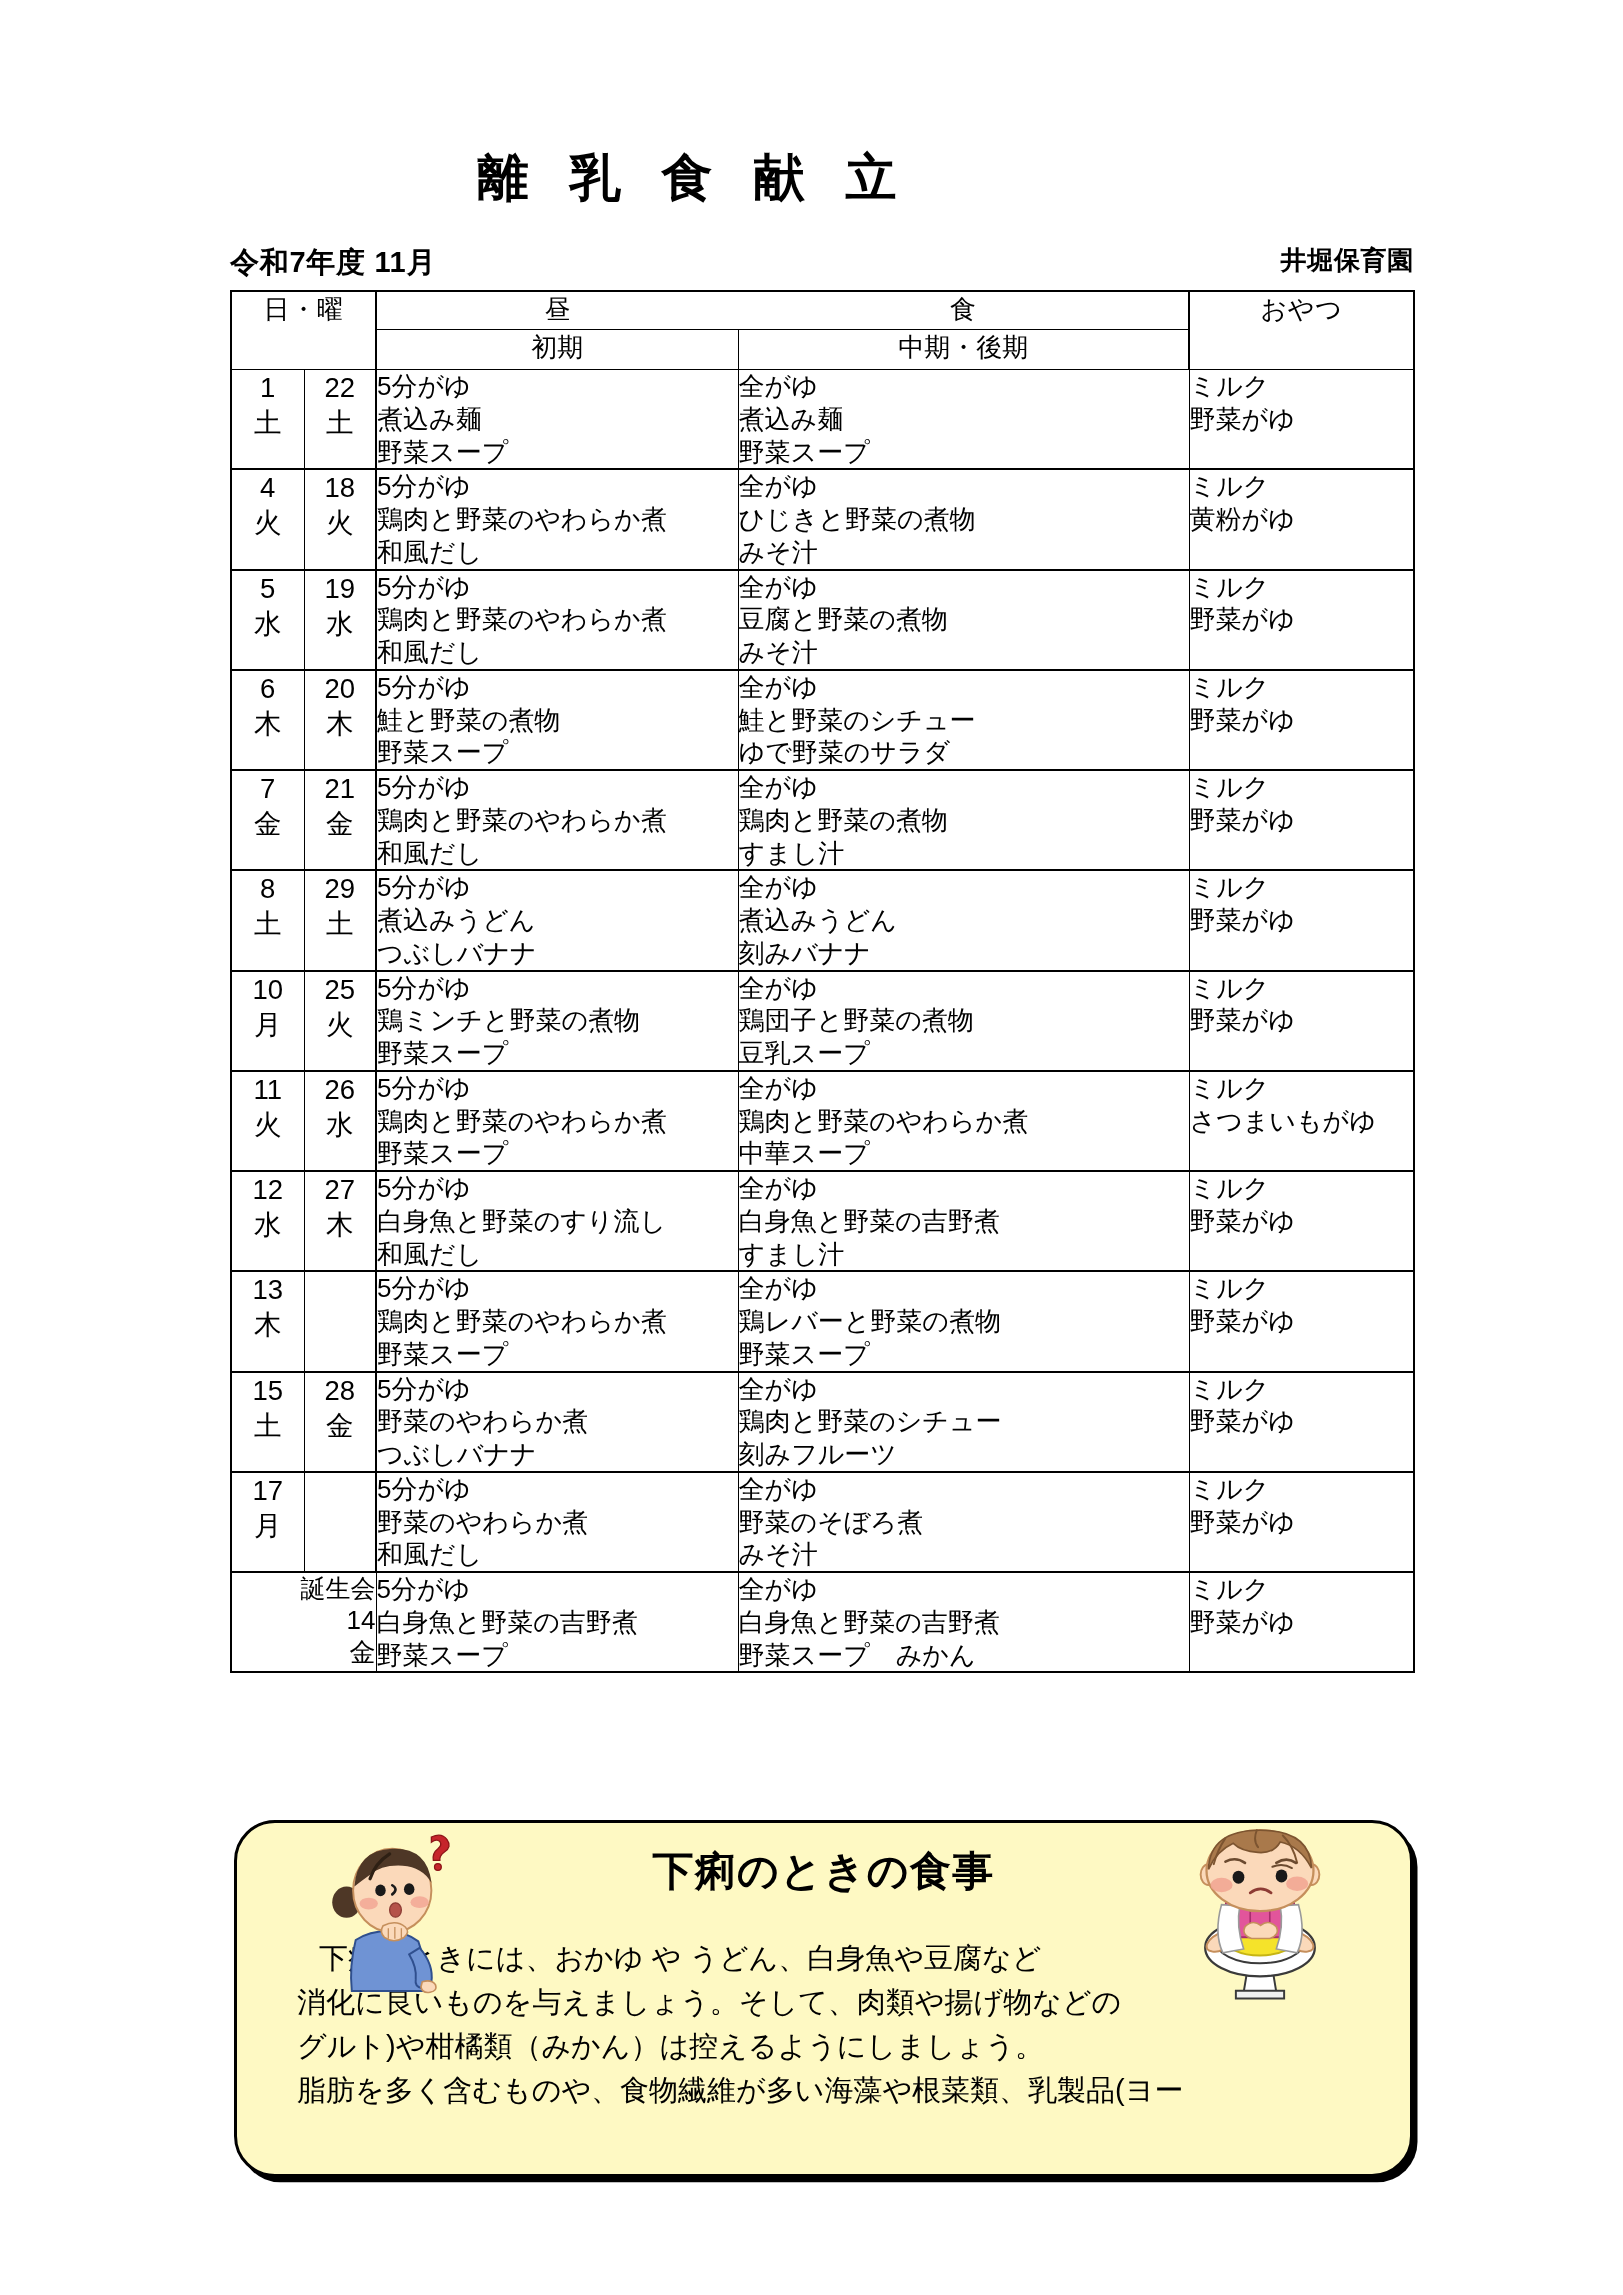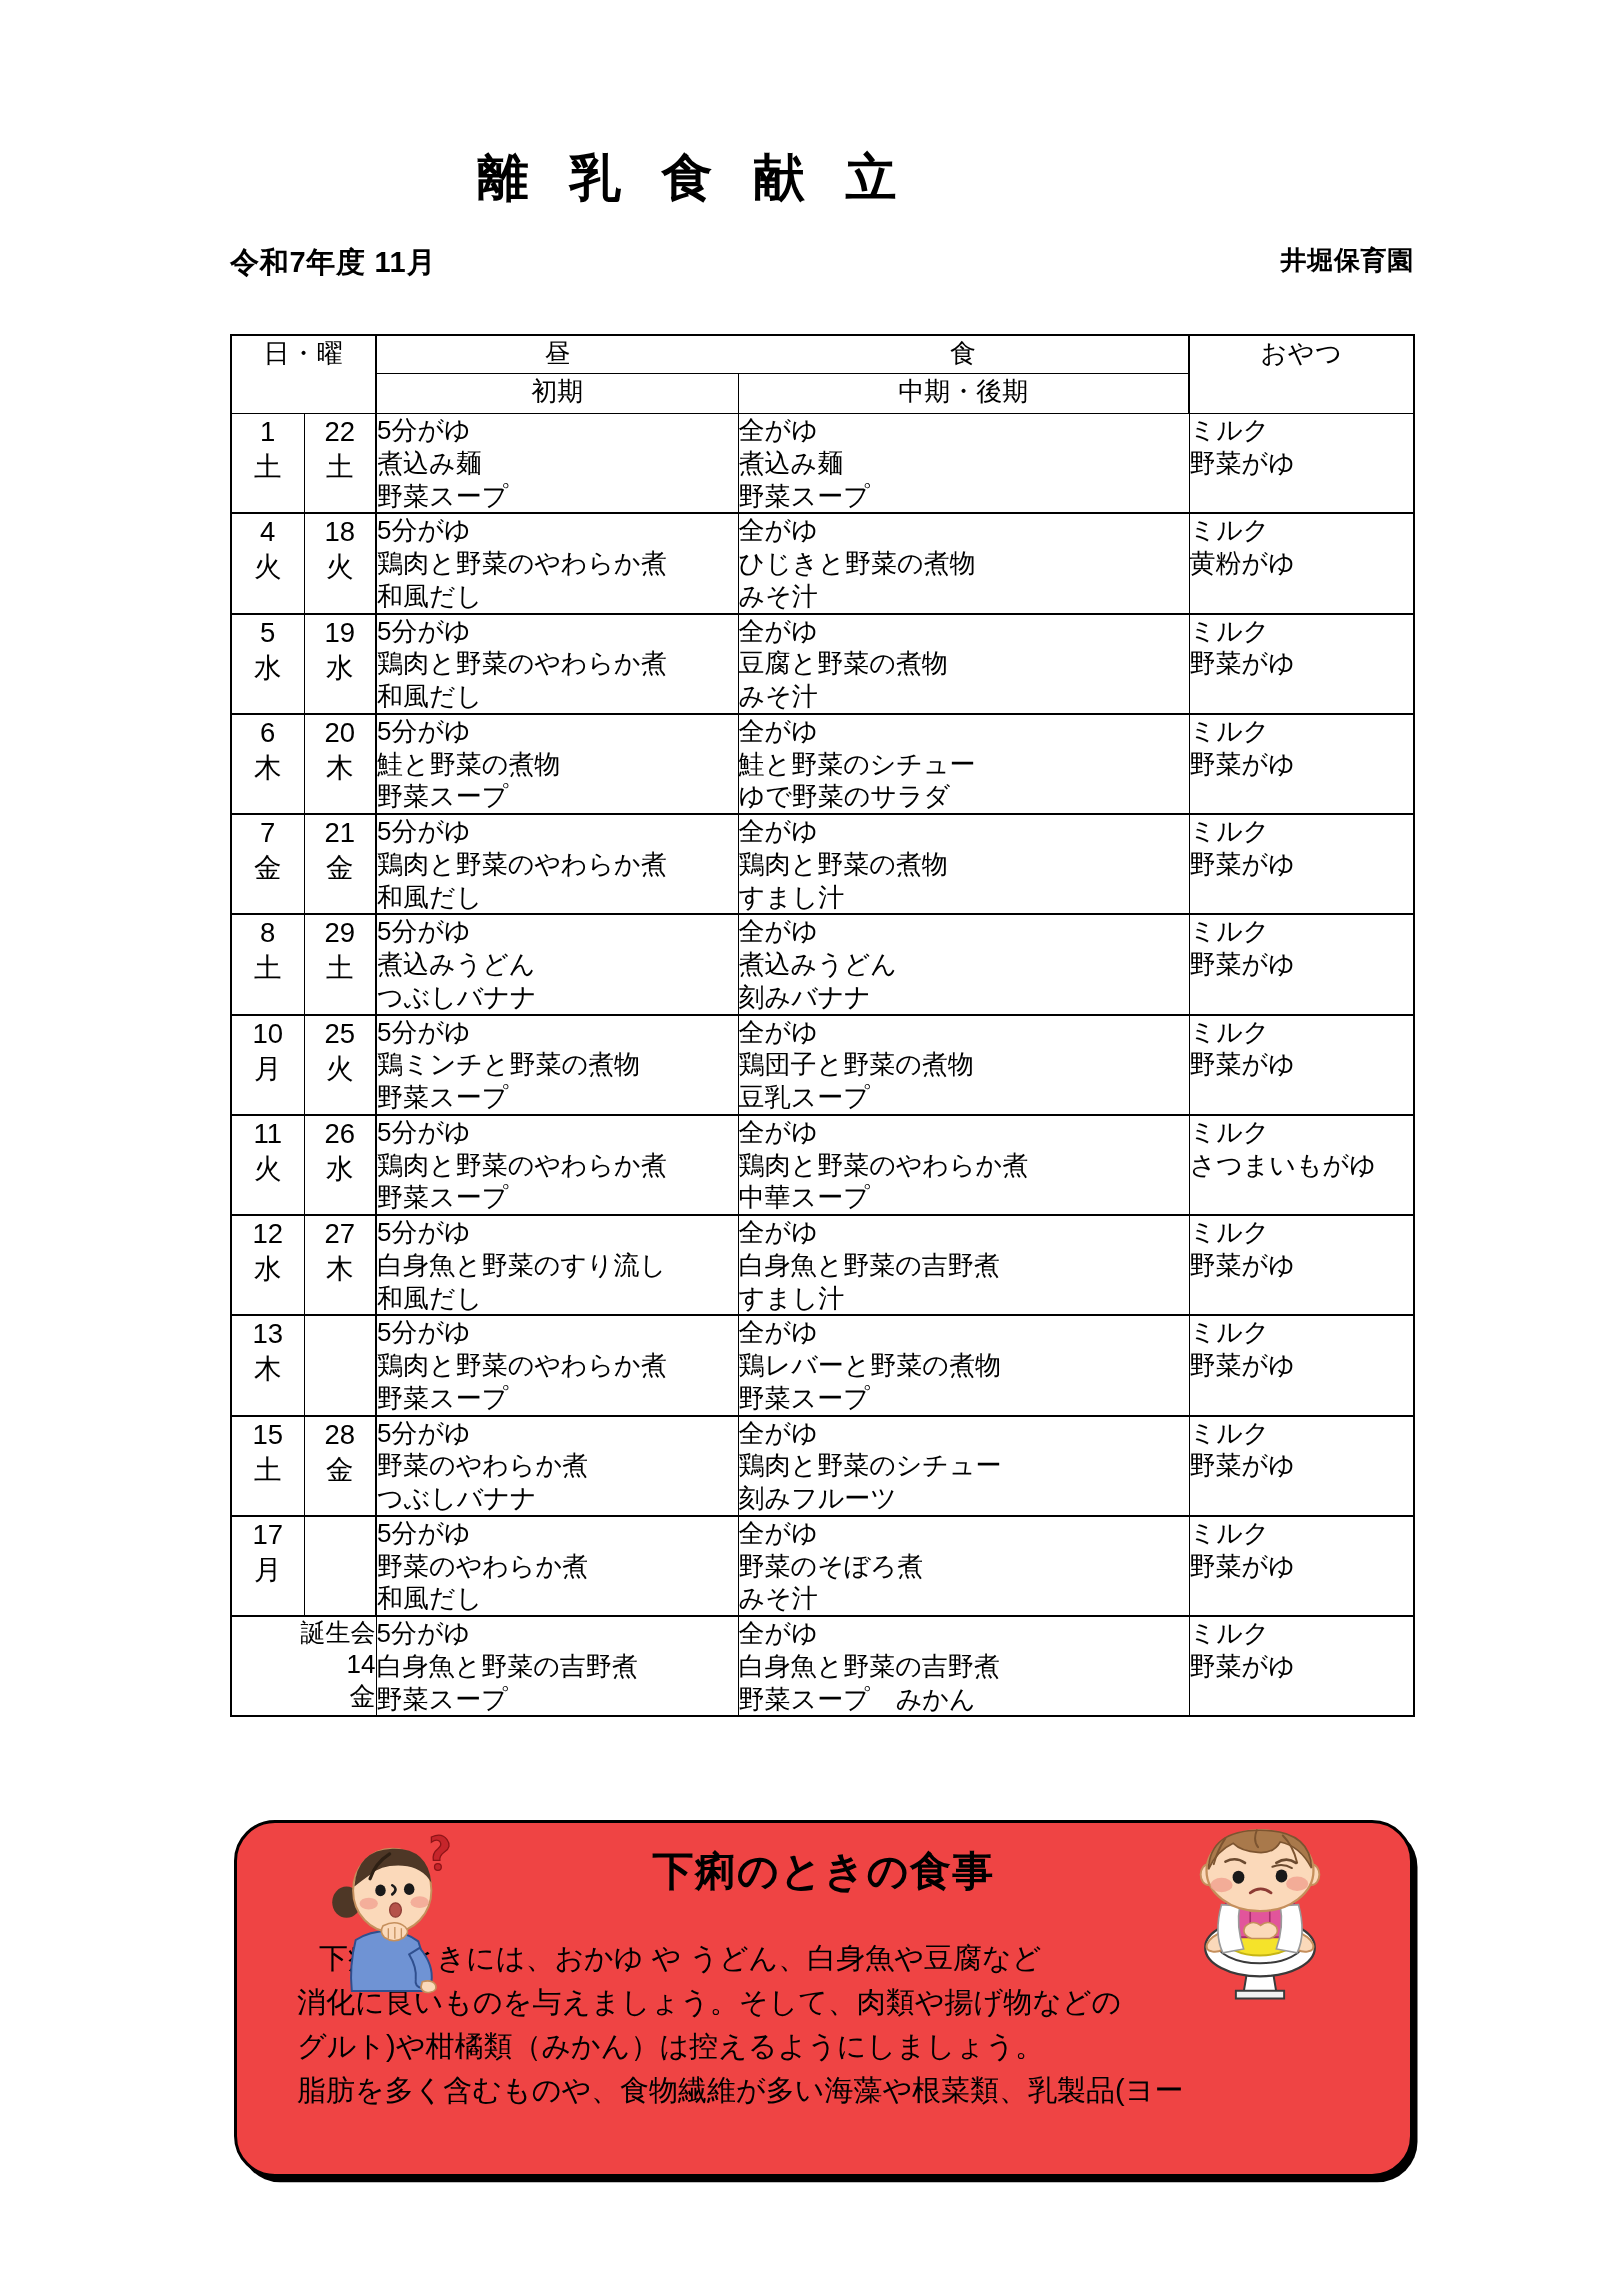--- a/index.html
+++ b/index.html
@@ -58,21 +58,21 @@
     font-size: 25px;
   }
   .menu-table td, .menu-table th {
     border: 1.3px solid #000;
     padding: 0;
     vertical-align: top;
     font-weight: normal;
   }
 
   
-  .menu-table { border: 2.6px solid #000; margin-top: 44px; }
+  .menu-table { border: 2.6px solid #000; }
   .row-sep td { border-top: 2.6px solid #000; }
 
   col.c-date1 { width: 73px; }
   col.c-date2 { width: 72px; }
   col.c-early { width: 362px; }
   col.c-midlate { width: 451px; }
   col.c-snack { width: 225px; }
 
   .th-daycol {
     text-align: center;
@@ -155,21 +155,21 @@
   
   .info-box {
     position: absolute;
     left: 234px;
     top: 1820px;
     width: 1179px;
     height: 357px;
     border: 3.3px solid #000;
     border-radius: 41px;
     box-sizing: border-box;
-    background: #ef4444;
+    background: #fef9c3;
     box-shadow: 5.2px 5.9px 0 -0.7px #000;
   }
   .info-title {
     position: absolute;
     left: 0;
     top: 21px;
     width: 100%;
     text-align: center;
     font-size: 41px;
     font-weight: bold;

